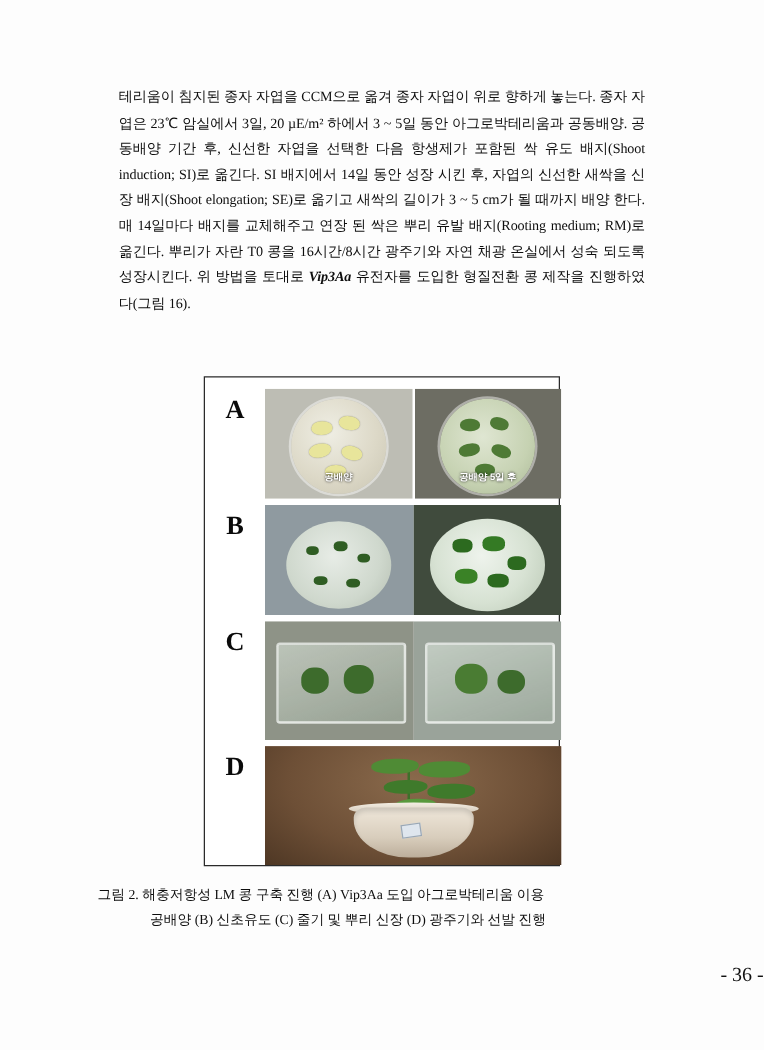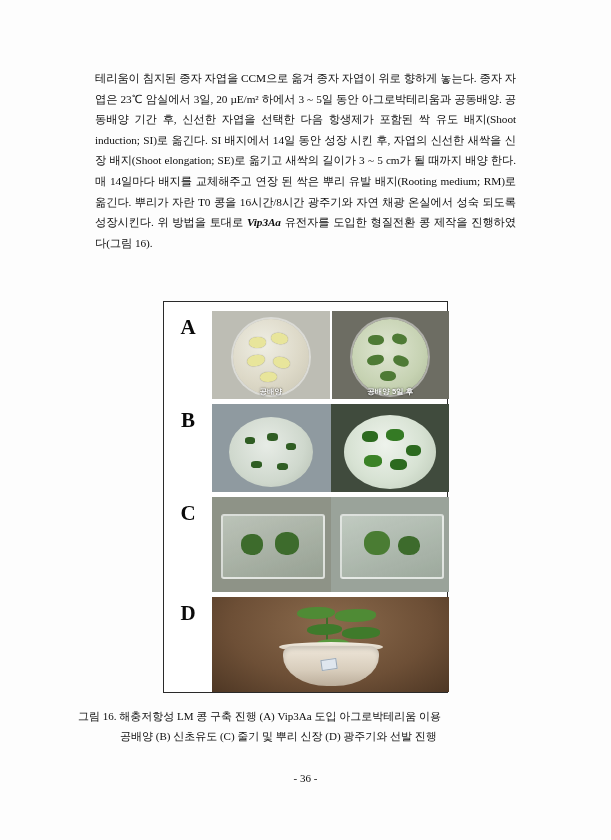--- a/index.html
+++ b/index.html
@@ -121,21 +121,21 @@
   }
   .capA {
     position: absolute;
     left: 0; right: 0; bottom: 0;
     text-align: center;
     font-family: "Liberation Sans", sans-serif;
     font-size: 7.5px;
     font-weight: bold;
     color: #ffffff;
     text-shadow: 0 0 2px #000;
-    padding-bottom: 2px;
+    padding-bottom: 12px;
   }
 
   
   .pB { top: 102px; height: 88px; }
   .b1 { background: #8f9aa0; }
   .b2 { background: #404b3d; }
   .dishB {
     position: absolute;
     left: 50%;
     top: 54%;
@@ -235,22 +235,22 @@
     text-align: left;
   }
   .caption .line2 {
     padding-left: 42px;
   }
   .pagenum {
     position: absolute;
     left: 0;
     width: 611px;
     top: 772px;
-    text-align: center;
-    font-size: 11px;
+    text-align: right;
+    font-size: 16px;
     color: #111;
   }
 </style>
 </head>
 <body>
 
 <div class="page">
 
   <div class="body-text">
     <p>
@@ -339,19 +339,19 @@
         <div class="plantD" style="left:55%;top:32%;width:16%;height:12%;background:#3f7a2b;"></div>
         <div class="plantD" style="left:44%;top:44%;width:14%;height:11%;background:#58993d;"></div>
         <div class="potrim"></div>
         <div class="pot"></div>
         <div class="tag" style="left:46%;bottom:22px;"></div>
       </div>
     </div>
   </div>
 
   <div class="caption">
-    <div>그림 16. 해충저항성 LM 콩 구축 진행 (A) Vip3Aa 도입 아그로박테리움 이용</div>
+    <div>그림 2. 해충저항성 LM 콩 구축 진행 (A) Vip3Aa 도입 아그로박테리움 이용</div>
     <div class="line2">공배양 (B) 신초유도 (C) 줄기 및 뿌리 신장 (D) 광주기와 선발 진행</div>
   </div>
 
   <div class="pagenum">- 36 -</div>
 
 </div>
 
 </body></html>

